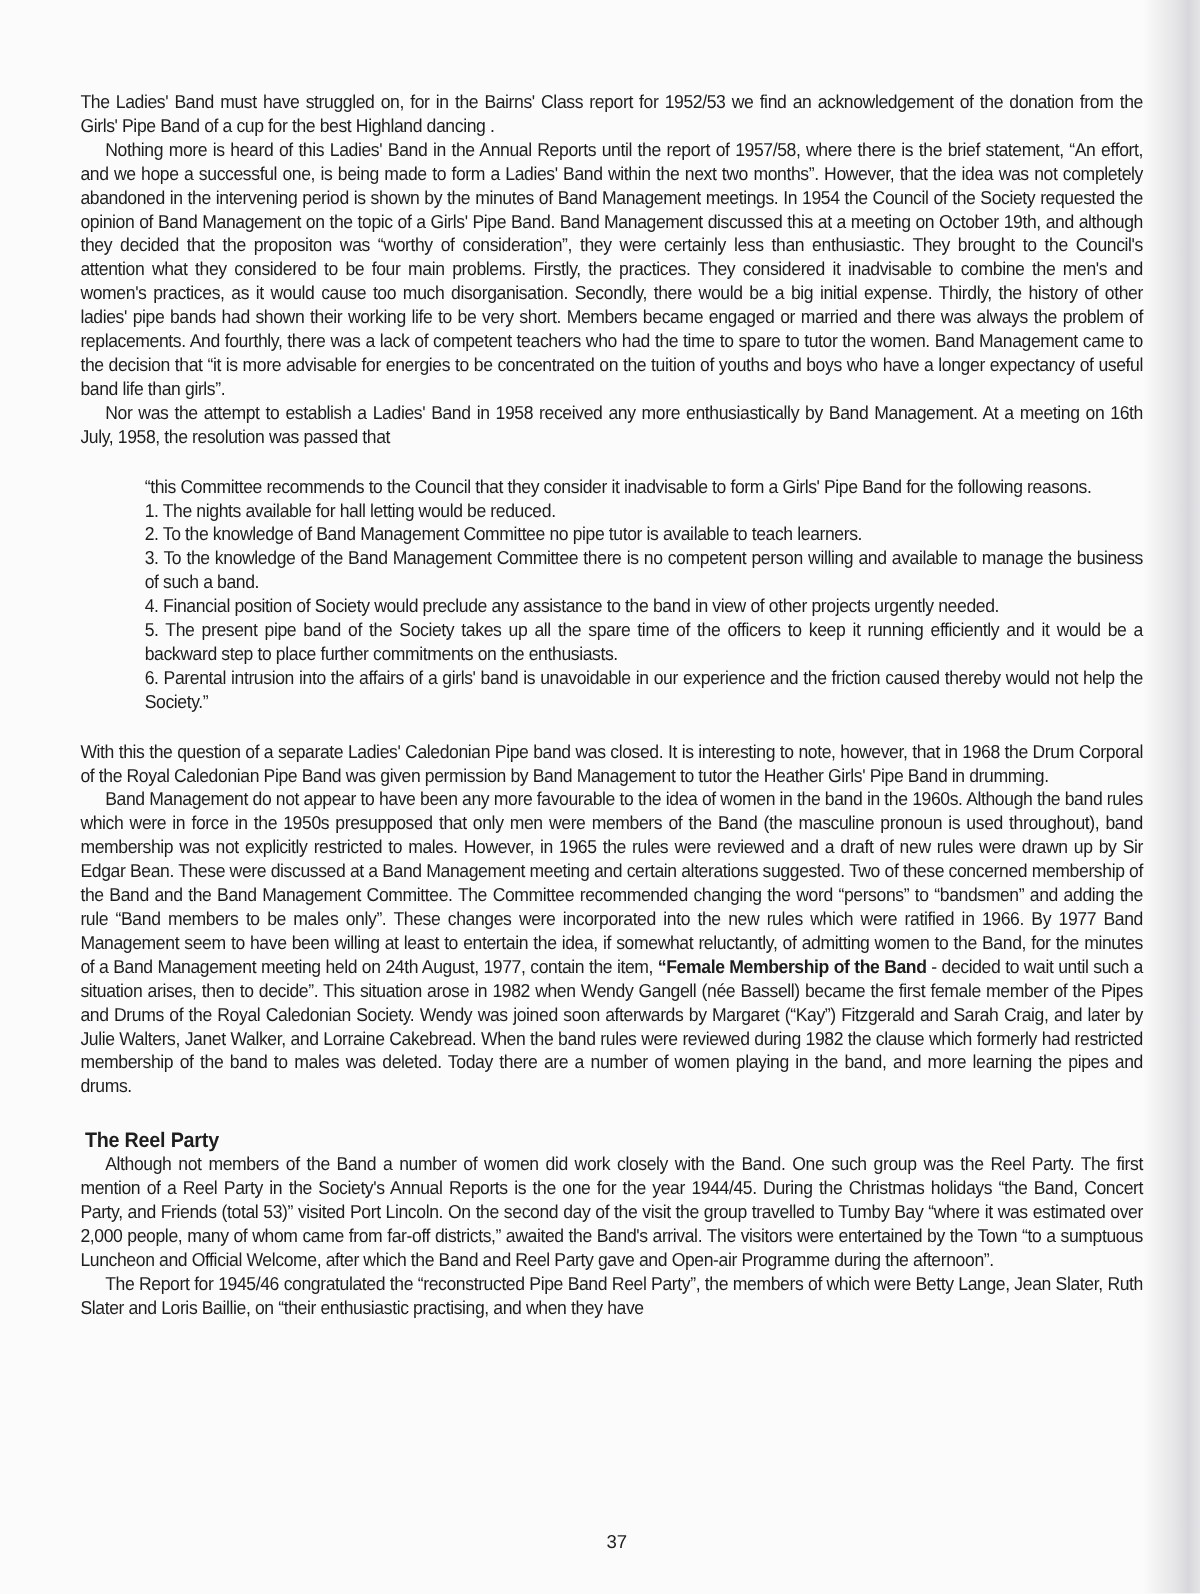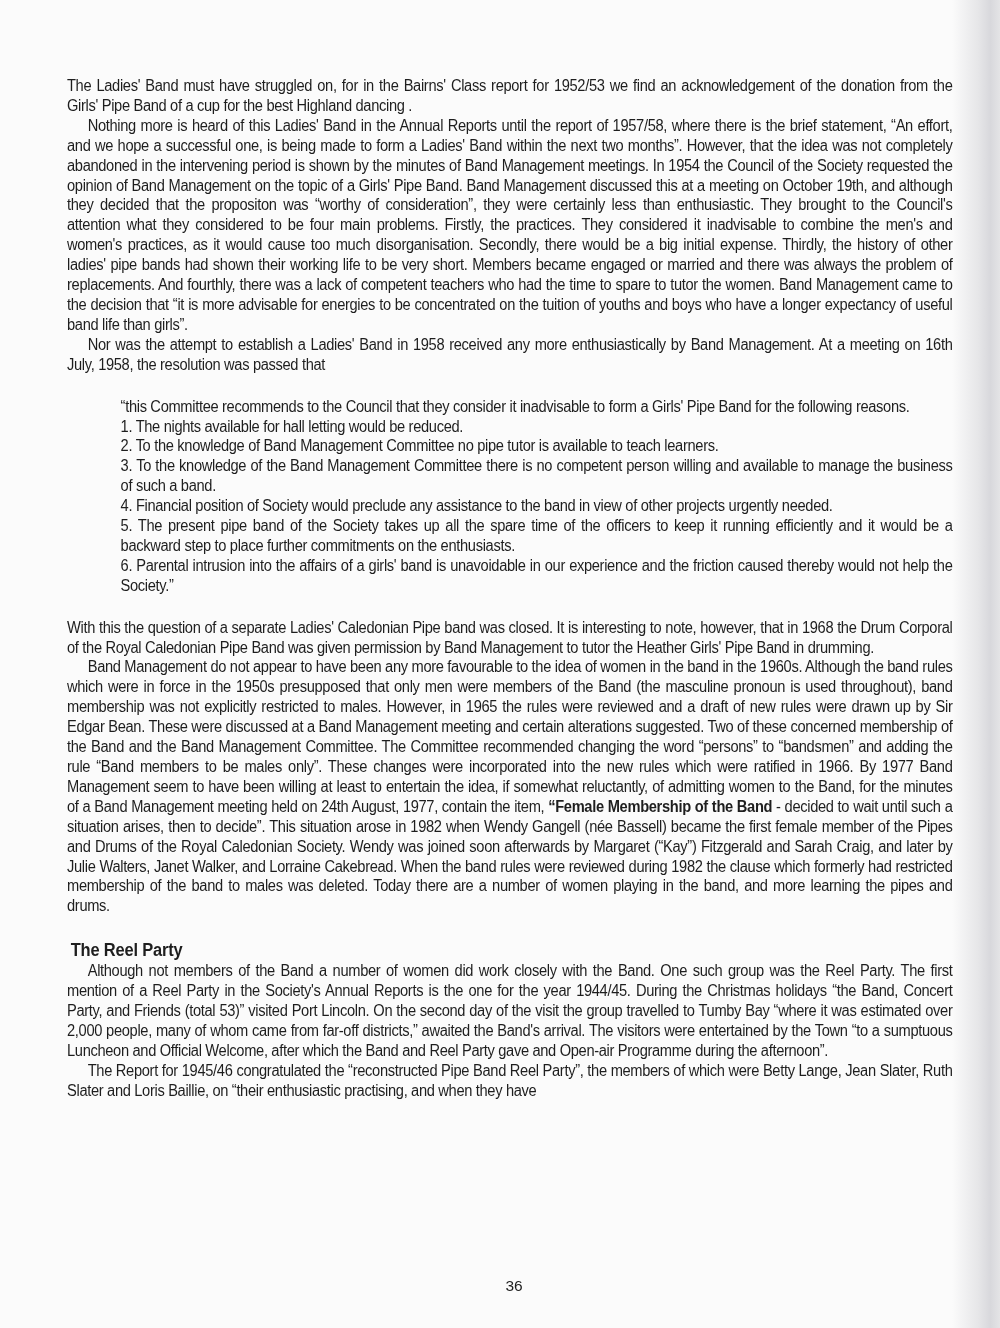--- a/index.html
+++ b/index.html
@@ -62,13 +62,13 @@
 
     <p class="after-quote">With this the question of a separate Ladies' Caledonian Pipe band was closed.  It is interesting to note, however, that in 1968 the Drum Corporal of the Royal Caledonian Pipe Band was given permission by Band Management to tutor the Heather Girls' Pipe Band in drumming.</p>
     <p class="indent"><span>Band Management do not appear to have been any more favourable to the idea of women in the band in the 1960s.  Although the band rules which were in force in the 1950s presupposed that only men were members of the Band (the masculine pronoun is used throughout), band membership was not explicitly restricted to males.  However, in 1965 the rules were reviewed and a draft of new rules were drawn up by Sir Edgar Bean.  These were discussed at a Band Management meeting and certain alterations suggested.  Two of these concerned membership of the Band and the Band Management Committee.  The Committee recommended changing the word “persons” to “bandsmen” and adding the rule “Band members to be males only”.  These changes were incorporated into the new rules which were ratified in 1966.  By 1977 Band Management seem to have been willing at least to entertain the idea, if somewhat reluctantly, of admitting women to the Band, for the minutes of a Band Management meeting held on 24th August, 1977, contain the item, </span><b>“Female Membership of the Band</b><span> - decided to wait until such a situation arises, then to decide”.  This situation arose in 1982 when Wendy Gangell (née Bassell) became the first female member of the Pipes and Drums of the Royal Caledonian Society.  Wendy was joined soon afterwards by  Margaret (“Kay”) Fitzgerald and Sarah Craig, and later by Julie Walters, Janet Walker, and Lorraine Cakebread.  When the band rules were reviewed during 1982 the clause which formerly had restricted membership of the band to males was deleted.  Today there are a number of women playing in the band, and more learning the pipes and drums.</span></p>
 
     <h2>The Reel Party</h2>
     <p class="indent">Although not members of the Band a number of women did work closely with the Band.  One such group was the Reel Party.  The first mention of a Reel Party in the Society's Annual Reports is the one for the year 1944/45.  During the Christmas holidays “the Band, Concert Party, and Friends (total 53)” visited Port Lincoln.  On the second day of the visit the group travelled to Tumby Bay “where it was estimated over 2,000 people, many of whom came from far-off districts,” awaited the Band's arrival.  The visitors were entertained by the Town “to a sumptuous Luncheon and Official Welcome, after which the Band and Reel Party gave and Open-air Programme during the afternoon”.</p>
     <p class="indent">The Report for 1945/46 congratulated the “reconstructed Pipe Band Reel Party”, the members of which were Betty Lange, Jean Slater, Ruth Slater and Loris Baillie, on “their enthusiastic practising, and when they have</p>
   </div>
 </div>
 
-<div class="page-number"><span>36</span></div>
+<div class="page-number"><span>37</span></div>
 
 </body></html>

